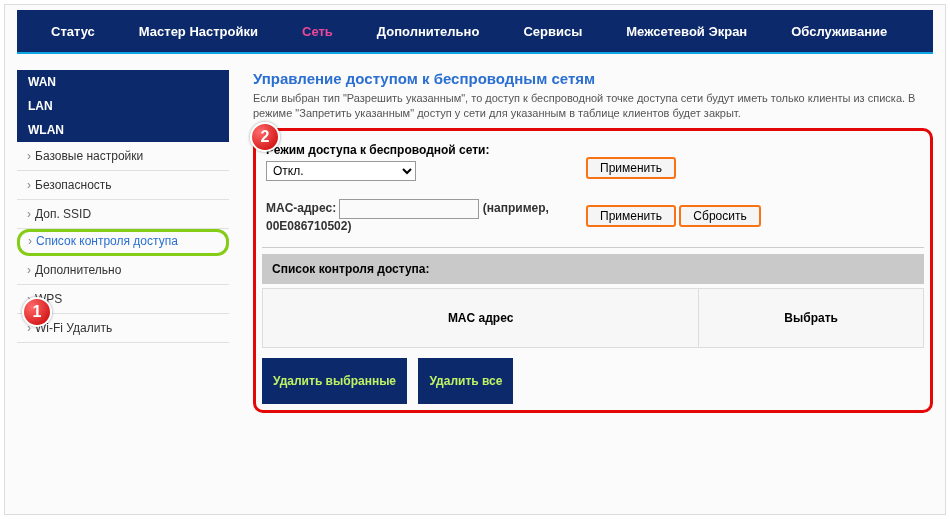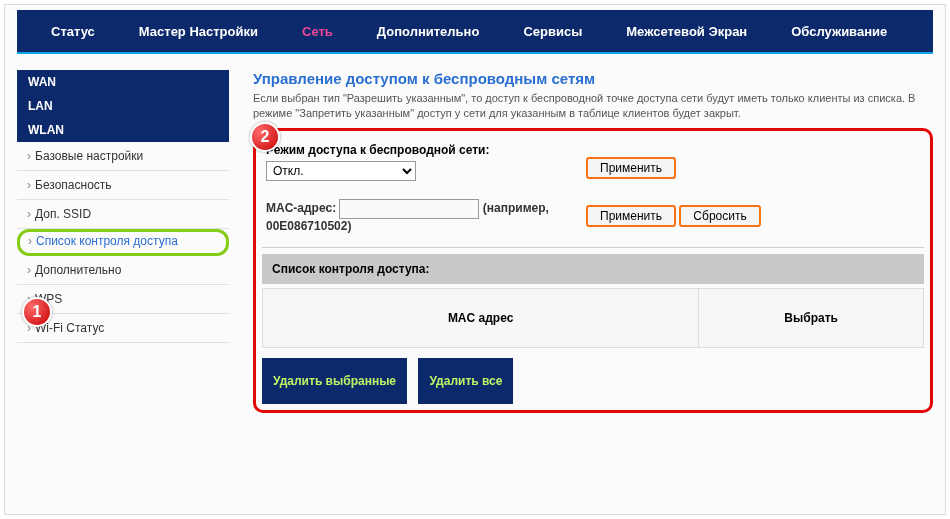--- a/index.html
+++ b/index.html
@@ -62,21 +62,21 @@
       <div class="side-head">WAN</div>
       <div class="side-head">LAN</div>
       <div class="side-head">WLAN</div>
       <ul class="side-list">
         <li><span class="arrow">›</span><span>Базовые настройки</span></li>
         <li><span class="arrow">›</span><span>Безопасность</span></li>
         <li><span class="arrow">›</span><span>Доп. SSID</span></li>
         <li class="active highlight"><span class="arrow">›</span><span>Список контроля доступа</span></li>
         <li><span class="arrow">›</span><span>Дополнительно</span></li>
         <li><span class="arrow">›</span><span>WPS</span></li>
-        <li><span class="arrow">›</span><span>Wi-Fi Статус</span></li>
+        <li><span class="arrow">›</span><span>Wi-Fi Удалить</span></li>
       </ul>
     </div>
 
     <div class="content">
       <h1>Управление доступом к беспроводным сетям</h1>
       <div class="desc">Если выбран тип "Разрешить указанным", то доступ к беспроводной точке доступа сети будут иметь только клиенты из списка. В режиме "Запретить указанным" доступ у сети для указанным в таблице клиентов будет закрыт.</div>
 
       <div class="panel-wrap">
 
         <div class="form-block">

